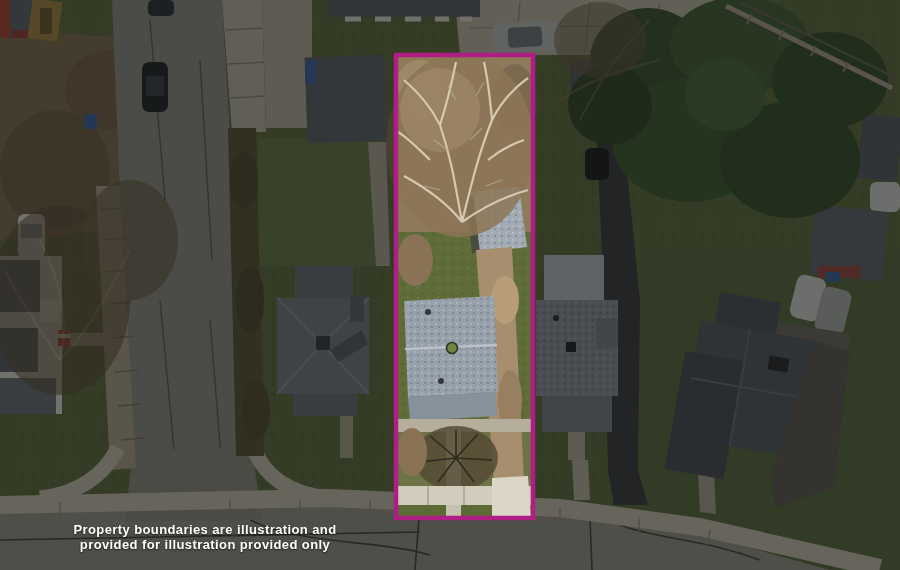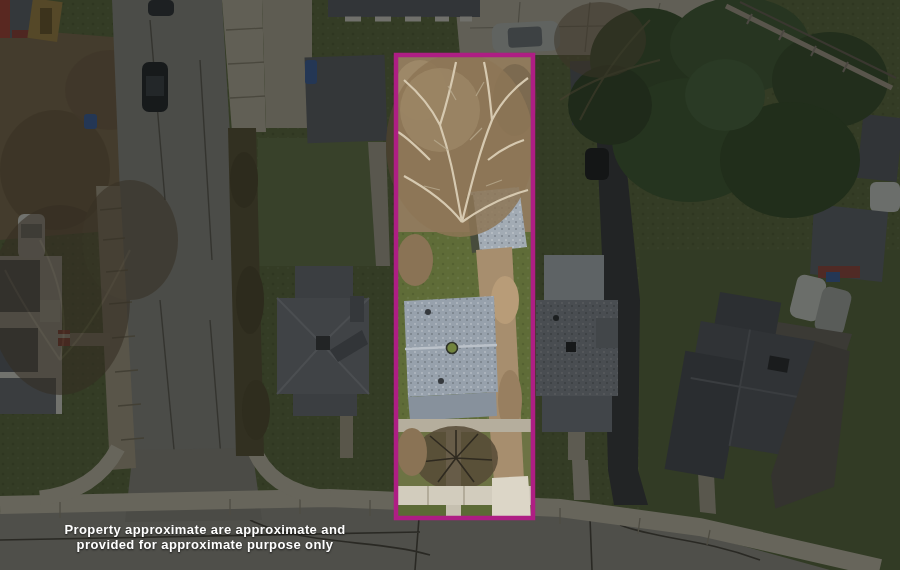--- a/index.html
+++ b/index.html
@@ -241,16 +241,16 @@
     <rect x="398" y="505" width="94" height="13" fill="#5c6a36"></rect>
     <rect x="446" y="505" width="15" height="13" fill="#c6c0b0"></rect>
   </g>
 
   <path d="M0,0 H900 V570 H0 Z M396,55 H533 V518 H396 Z" fill="#0a0b0a" opacity="0.5" fill-rule="evenodd"></path>
 
   <rect fill="none" stroke-width="4.5" stroke="#AE1E84" x="396" y="55" width="137" height="463"></rect>
 </svg>
 
 <div id="disclaimer">
-  <div>Property approximate are approximate and</div>
-  <div>provided for approximate purpose only</div>
+  <div>Property boundaries are illustration and</div>
+  <div>provided for illustration provided only</div>
 </div>
 </div>
 
 </body></html>

